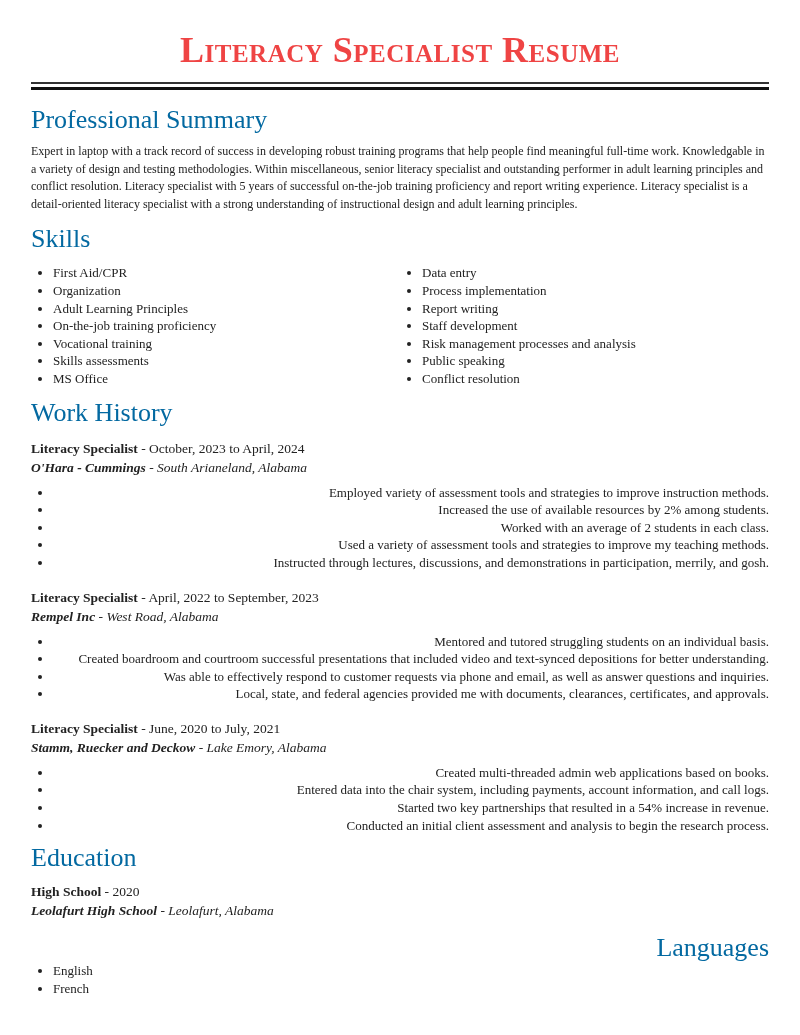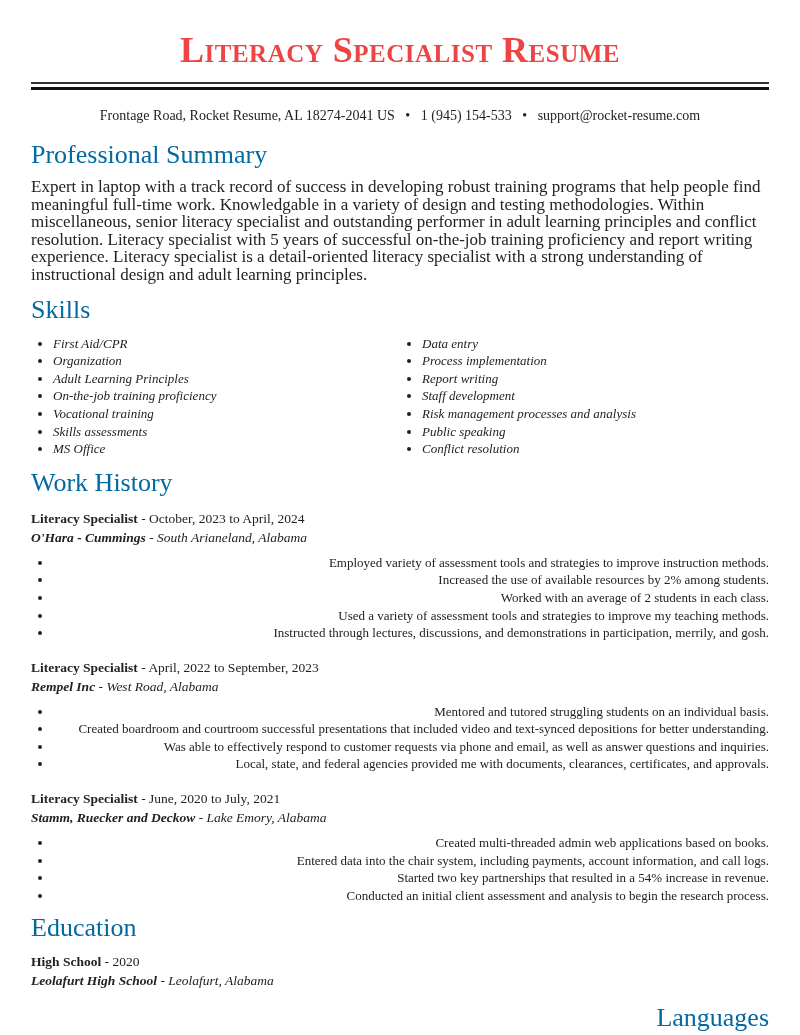--- a/index.html
+++ b/index.html
@@ -34,31 +34,31 @@
   .contact .sep { margin: 0 7px; }
   h2.section {
     font-weight: normal;
     font-size: 26px;
     margin: 0;
     line-height: 28px;
     color: #0369a1;
   }
   .summary-h { margin-top: 16px !important; }
   .summary {
-    font-size: 17px;
+    font-size: 12px;
     line-height: 17.6px;
     margin: 9px 0 0 0;
     color: #222;
   }
   .skills-h { margin-top: 12px !important; }
   .skills {
     display: flex;
     margin-top: 11px;
   }
-  .skills ul { flex: 1; font-style: italic; }
+  .skills ul { flex: 1; }
   ul.bullets {
     margin: 0;
     padding-left: 22px;
     list-style: disc;
   }
   ul.bullets li {
     font-size: 13px;
     line-height: 17.6px;
     color: #222;
   }
@@ -77,27 +77,20 @@
 </style>
 </head>
 <body>
 
 <div class="page">
 
   <h1 class="title">Literacy Specialist Resume</h1>
   <div class="rule-top"></div>
   <div class="rule-bottom"></div>
 
-  <div class="contact">
-    <span>Frontage Road, Rocket Resume, AL 18274-2041 US</span>
-    <span class="sep">•</span>
-    <span>1 (945) 154-533</span>
-    <span class="sep">•</span>
-    <span>support@rocket-resume.com</span>
-  </div>
 
   <h2 class="section summary-h">Professional Summary</h2>
   <p class="summary">Expert in laptop with a track record of success in developing robust training programs that help people find meaningful full-time work. Knowledgable in a variety of design and testing methodologies. Within miscellaneous, senior literacy specialist and outstanding performer in adult learning principles and conflict resolution. Literacy specialist with 5 years of successful on-the-job training proficiency and report writing experience. Literacy specialist is a detail-oriented literacy specialist with a strong understanding of instructional design and adult learning principles.</p>
 
   <h2 class="section skills-h">Skills</h2>
   <div class="skills">
     <ul class="bullets">
       <li>First Aid/CPR</li>
       <li>Organization</li>
       <li>Adult Learning Principles</li>

